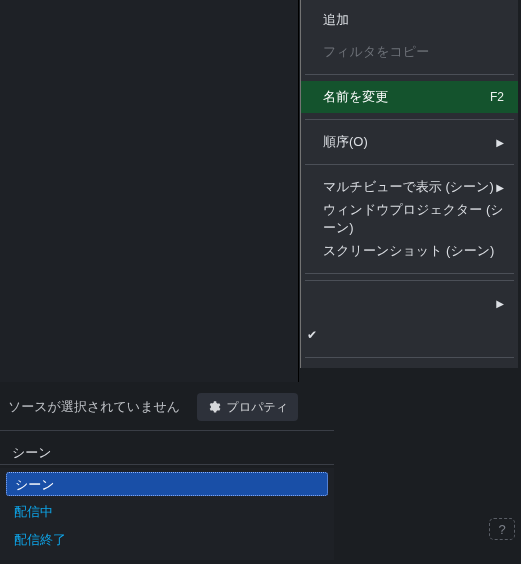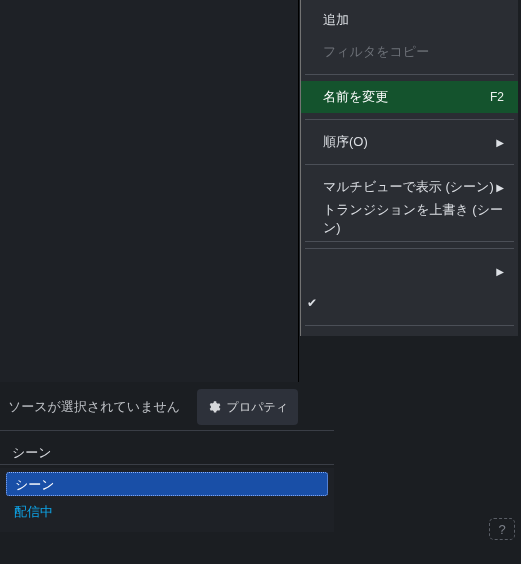--- a/index.html
+++ b/index.html
@@ -36,21 +36,21 @@
     align-items: center;
     gap: 10px;
     padding-left: 8px;
     box-sizing: border-box;
   }
   .src-status-text {
     flex: 1;
     color: #c0c3c8;
   }
   .prop-btn {
-    height: 36px;
+    height: 28px;
     padding: 0 10px;
     background: #2d313a;
     color: #d5d7da;
     border: none;
     border-radius: 4px;
     display: flex;
     align-items: center;
     gap: 6px;
     font-size: 12px;
     cursor: pointer;
@@ -182,20 +182,21 @@
 
 <div class="horiz-sep" style="top:430px"></div>
 
 <div class="panel-title">シーン</div>
 
 <div class="horiz-sep" style="top:464px"></div>
 
 <div class="scene-list">
   <div class="scene-item selected">シーン</div>
   <div class="scene-item">配信中</div>
+  <div class="scene-item">配信終了</div>
 </div>
 
 <div class="ctx-menu">
 
   <div class="ctx-row">
     <span>追加</span>
   </div>
   <div class="ctx-row dim">
     <span>フィルタをコピー</span>
   </div>
@@ -214,21 +215,24 @@
     <span class="ctx-sub">▶</span>
   </div>
 
   <div class="ctx-sep"></div>
 
   <div class="ctx-row">
     <span>マルチビューで表示 (シーン)</span>
     <span class="ctx-sub">▶</span>
   </div>
   <div class="ctx-row">
-    <span>トランジションを上書き (シーン)</span>
+    <span>ウィンドウプロジェクター (シーン)</span>
+  </div>
+  <div class="ctx-row">
+    <span>スクリーンショット (シーン)</span>
   </div>
 
   <div class="ctx-sep"></div>
 
 
   <div class="ctx-sep"></div>
 
   <div class="ctx-row">
     <span class="ctx-sub">▶</span>
   </div>

